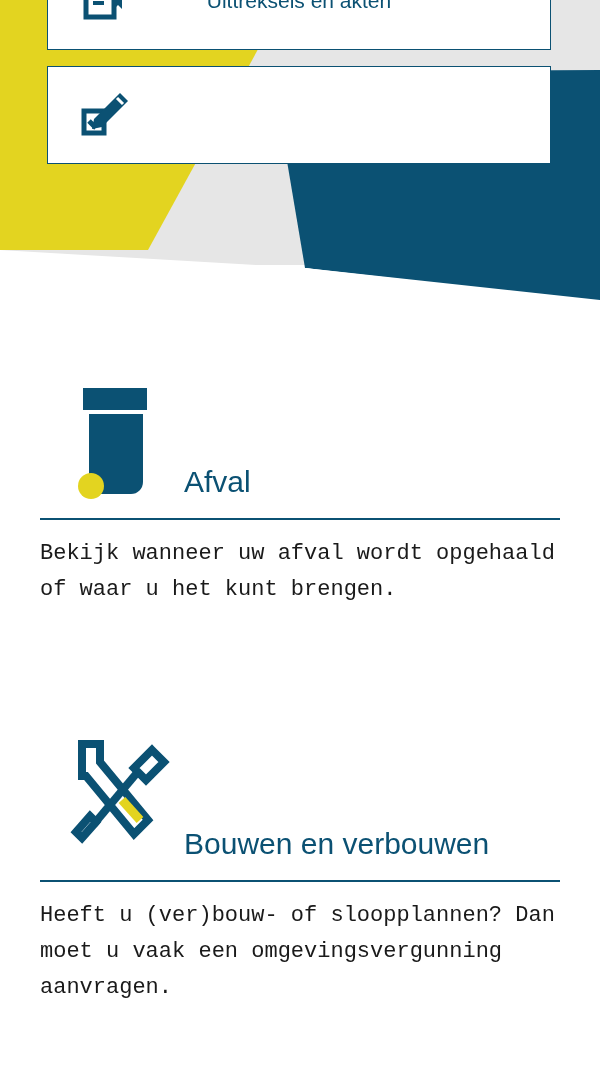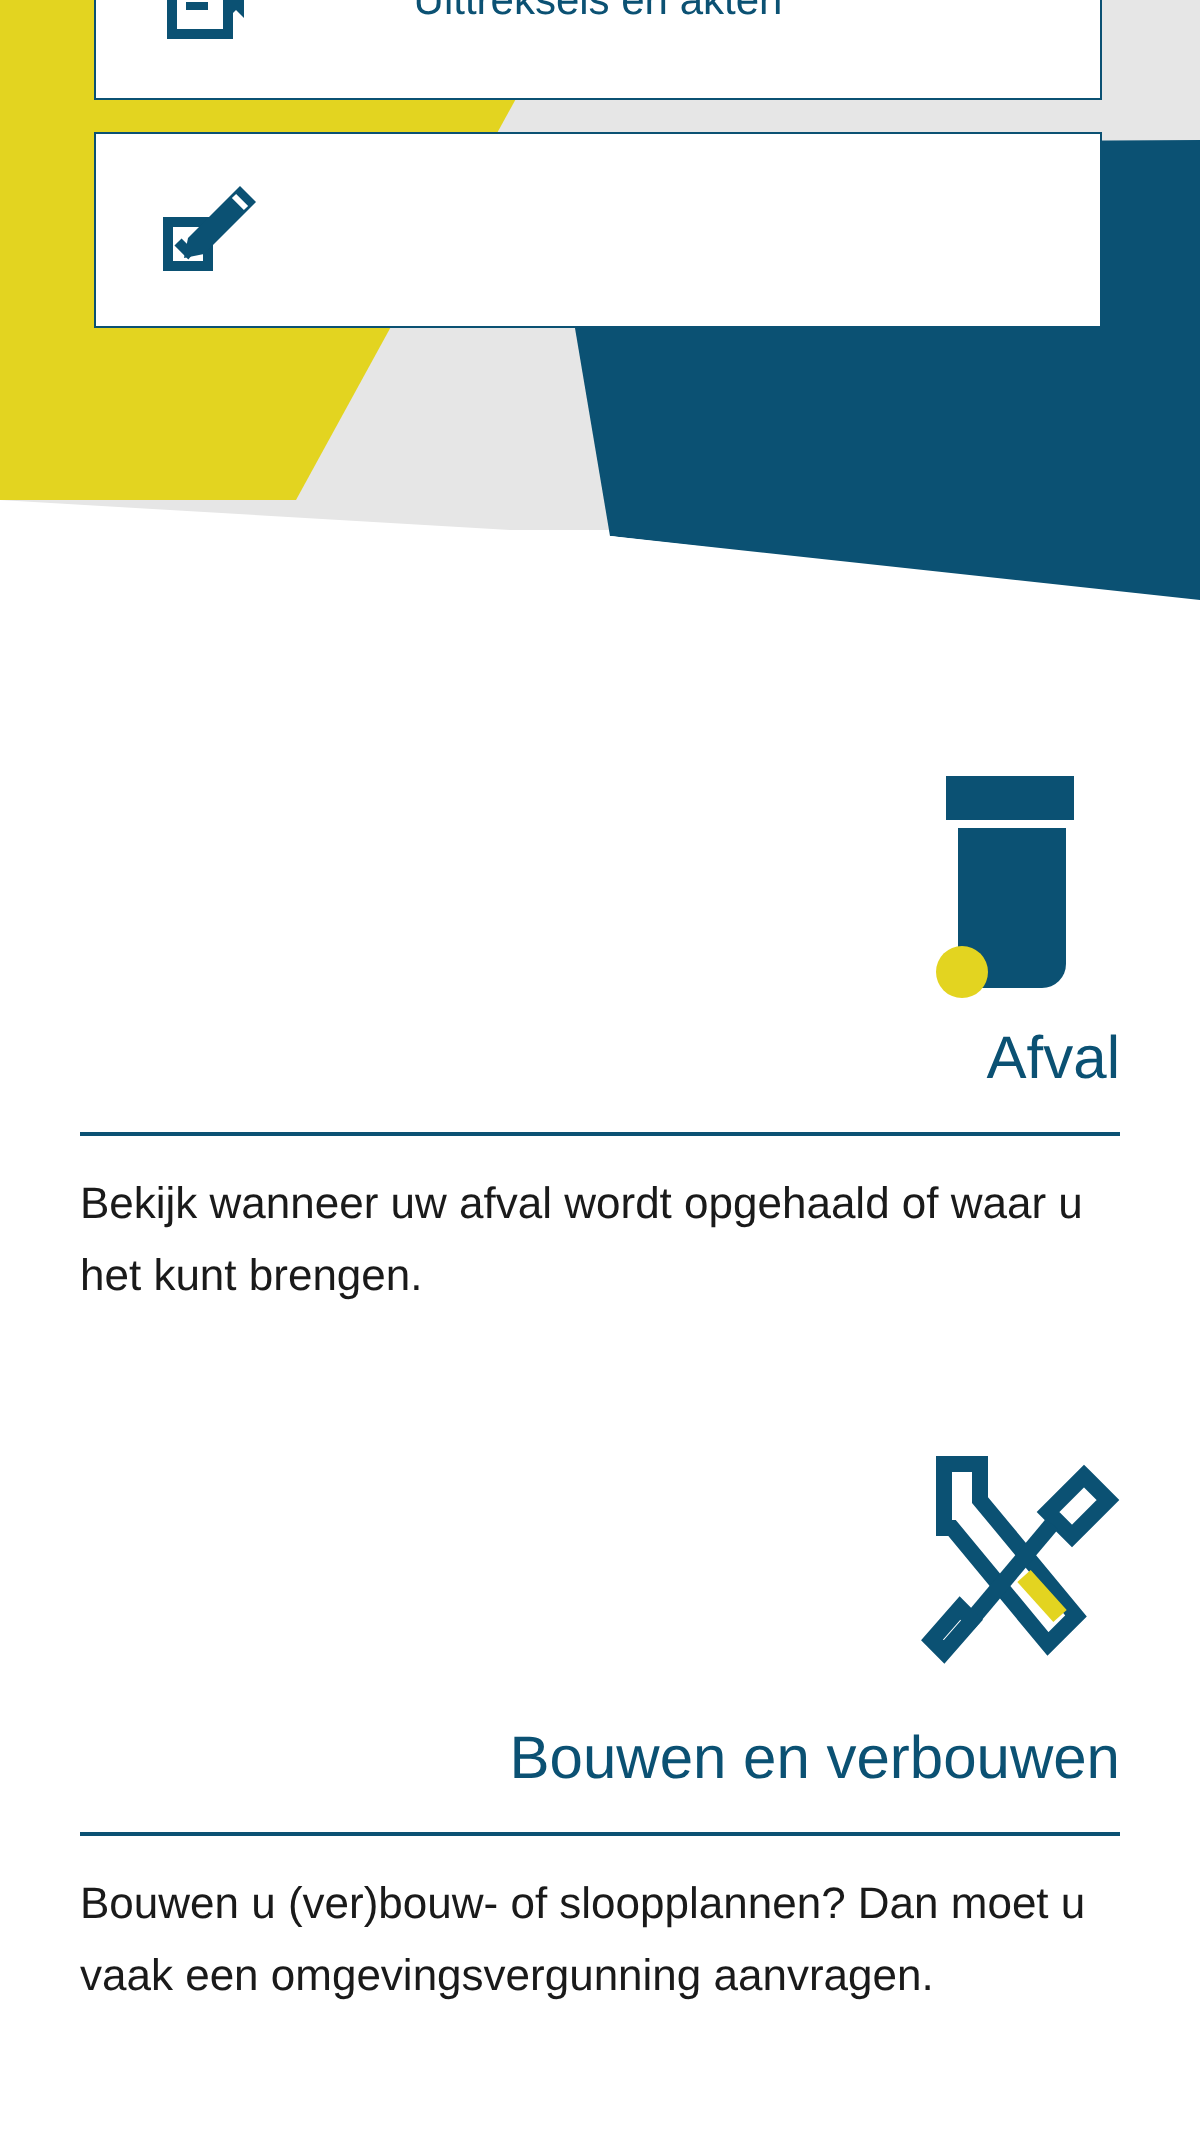--- a/index.html
+++ b/index.html
@@ -65,23 +65,22 @@
 
   
   .theme-block {
     position: absolute;
     left: 0;
     width: 600px;
   }
   .theme-head {
     display: flex;
     align-items: flex-end;
-    padding: 0 40px;
+    padding: 0 60px;
     min-height: 120px;
-    flex-direction: column;
   }
   .theme-icon {
     width: 110px;
     flex: 0 0 110px;
     display: flex;
     align-items: flex-end;
     justify-content: center;
   }
   .theme-title {
     color: #0b5173;
@@ -93,20 +92,21 @@
   .theme-rule {
     margin: 10px 40px 0 40px;
     height: 2px;
     background: #0b5173;
   }
   .theme-body {
     padding: 16px 40px 0 40px;
     color: #1a1a1a;
     font-size: 22px;
     line-height: 36px;
+    font-family: Liberation Mono, monospace;
   }
 </style>
 </head>
 <body>
 
 <div class="hero">
   <svg width="600" height="300" viewBox="0 0 600 300" xmlns="http://www.w3.org/2000/svg">
 
     <rect x="0" y="0" width="600" height="265" fill="#e6e6e6"></rect>
 
@@ -176,14 +176,14 @@
 
         <path d="M76 44 L34 94" stroke="#0b5173" stroke-width="8" fill="none"></path>
         <path d="M36 92 L22 108 L16 102 L30 86 Z" fill="none" stroke="#0b5173" stroke-width="8"></path>
 
         <path d="M62 70 L80 90" stroke="#e3d420" stroke-width="9" fill="none"></path>
       </svg>
     </div>
     <div class="theme-title">Bouwen en verbouwen</div>
   </div>
   <div class="theme-rule"></div>
-  <div class="theme-body">Bouwen u (ver)bouw- of sloopplannen? Dan moet u vaak een omgevingsvergunning aanvragen.</div>
+  <div class="theme-body">Heeft u (ver)bouw- of sloopplannen? Dan moet u vaak een omgevingsvergunning aanvragen.</div>
 </div>
 
 </body></html>

